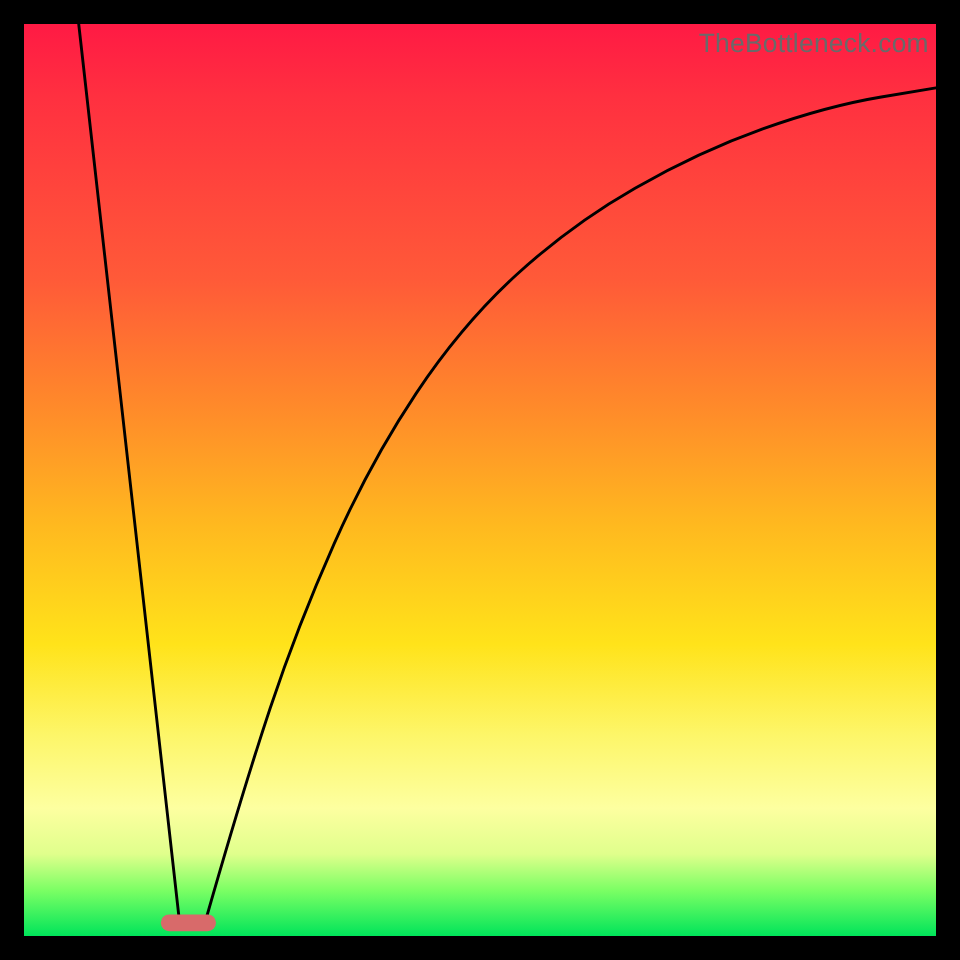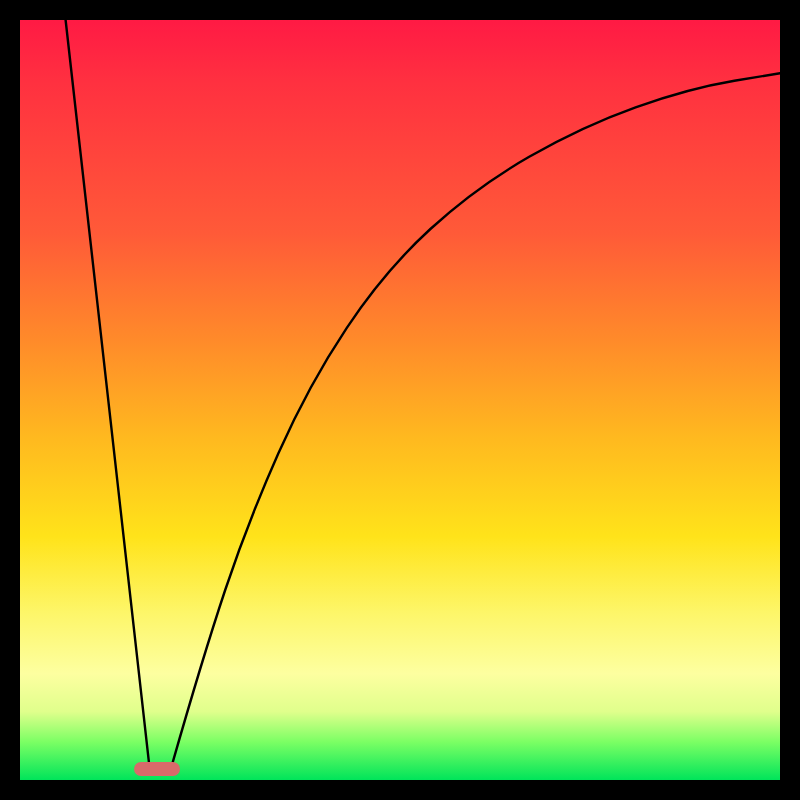--- a/index.html
+++ b/index.html
@@ -62,20 +62,21 @@
     border-radius: 8px;
     background: #d86a6a;
   }
 </style>
 </head>
 <body>
 
 <div class="chart-wrap">
   <div class="plot-area">
 
+    <div class="watermark">TheBottleneck.com</div>
 
     <svg class="curve" viewBox="0 0 760 760" preserveAspectRatio="none">
       <path id="curve-path" fill="none" stroke="#000" stroke-width="2.4" stroke-linecap="round" stroke-linejoin="round" d="M 45.6 0 L 129.20000000000002 744.8 M 152 744.8 Q 182.4 638.4 205.2 570 Q 228 501.59999999999997 258.4 433.2 Q 288.8 364.8 326.8 307.79999999999995 Q 364.8 250.79999999999995 410.4 208.99999999999994 Q 456 167.19999999999993 509.2 136.79999999999995 Q 562.4 106.39999999999998 615.5999999999999 87.39999999999998 Q 668.8 68.39999999999998 714.4 60.799999999999955 T 760 53.19999999999993"></path>
     </svg>
 
     <div class="marker" id="min-marker" style="left: 114px; top: 741.6px; width: 45.6px;"></div>
 
   </div>
 </div>
 

